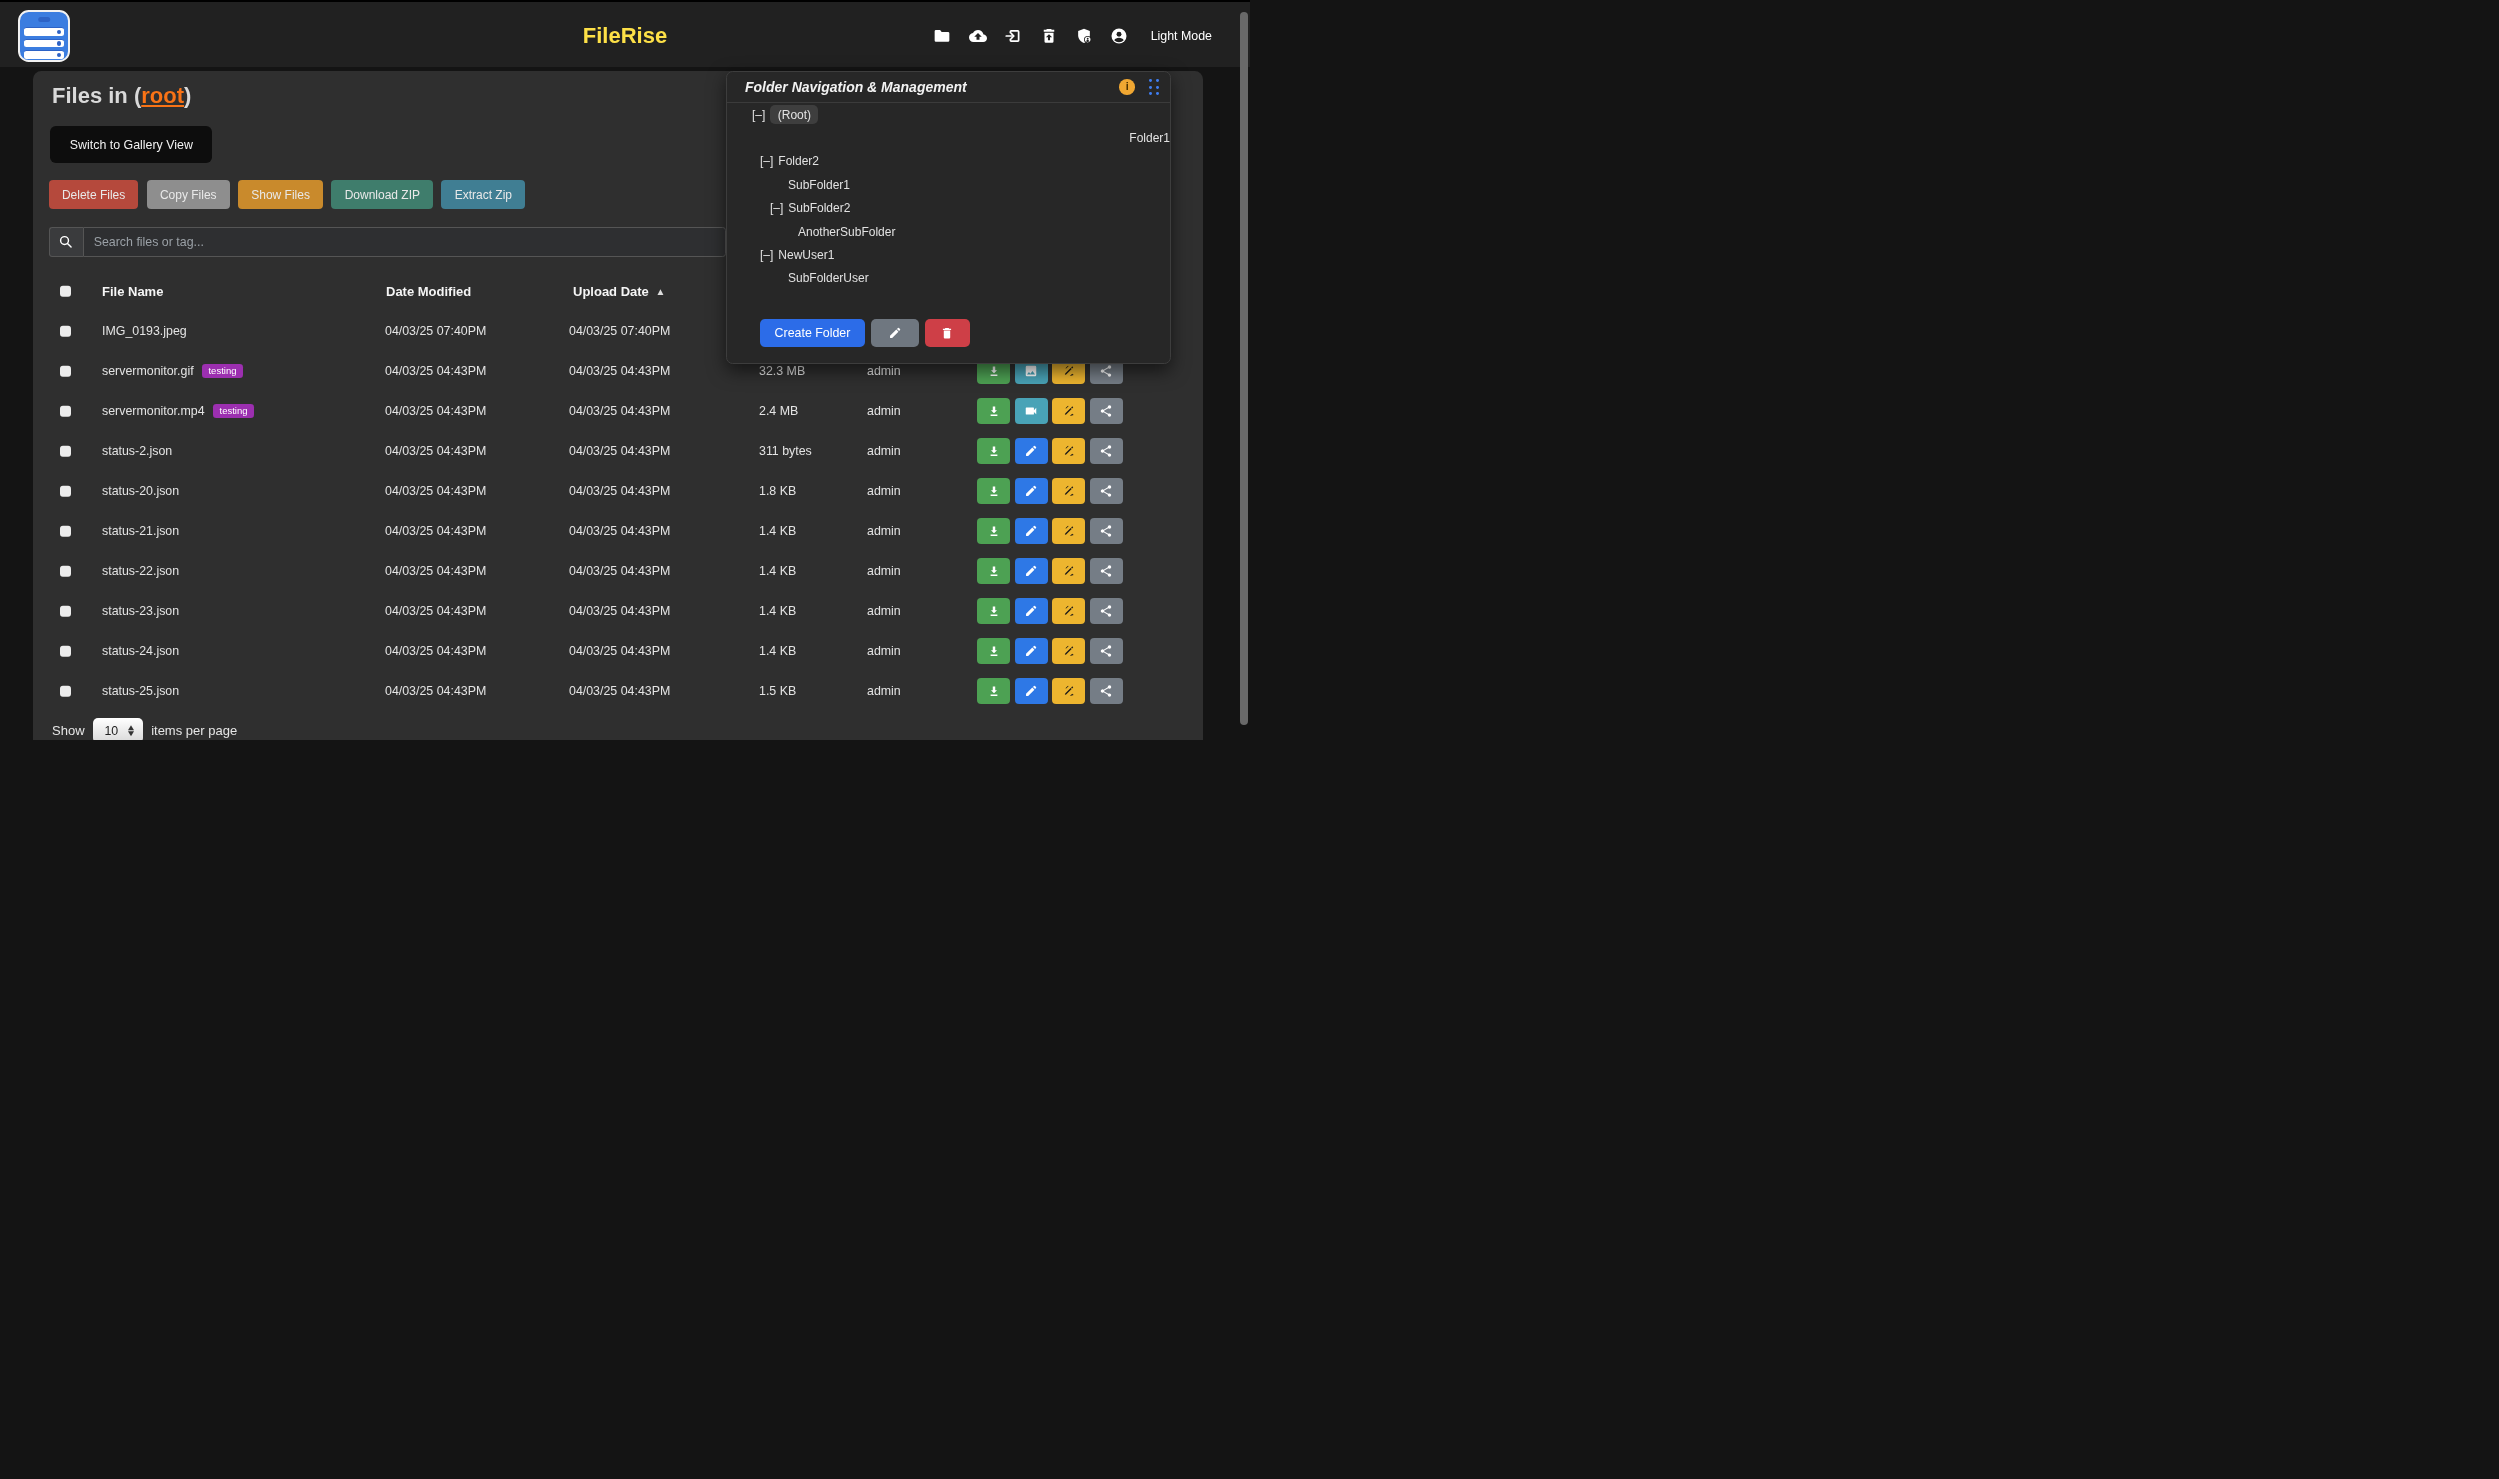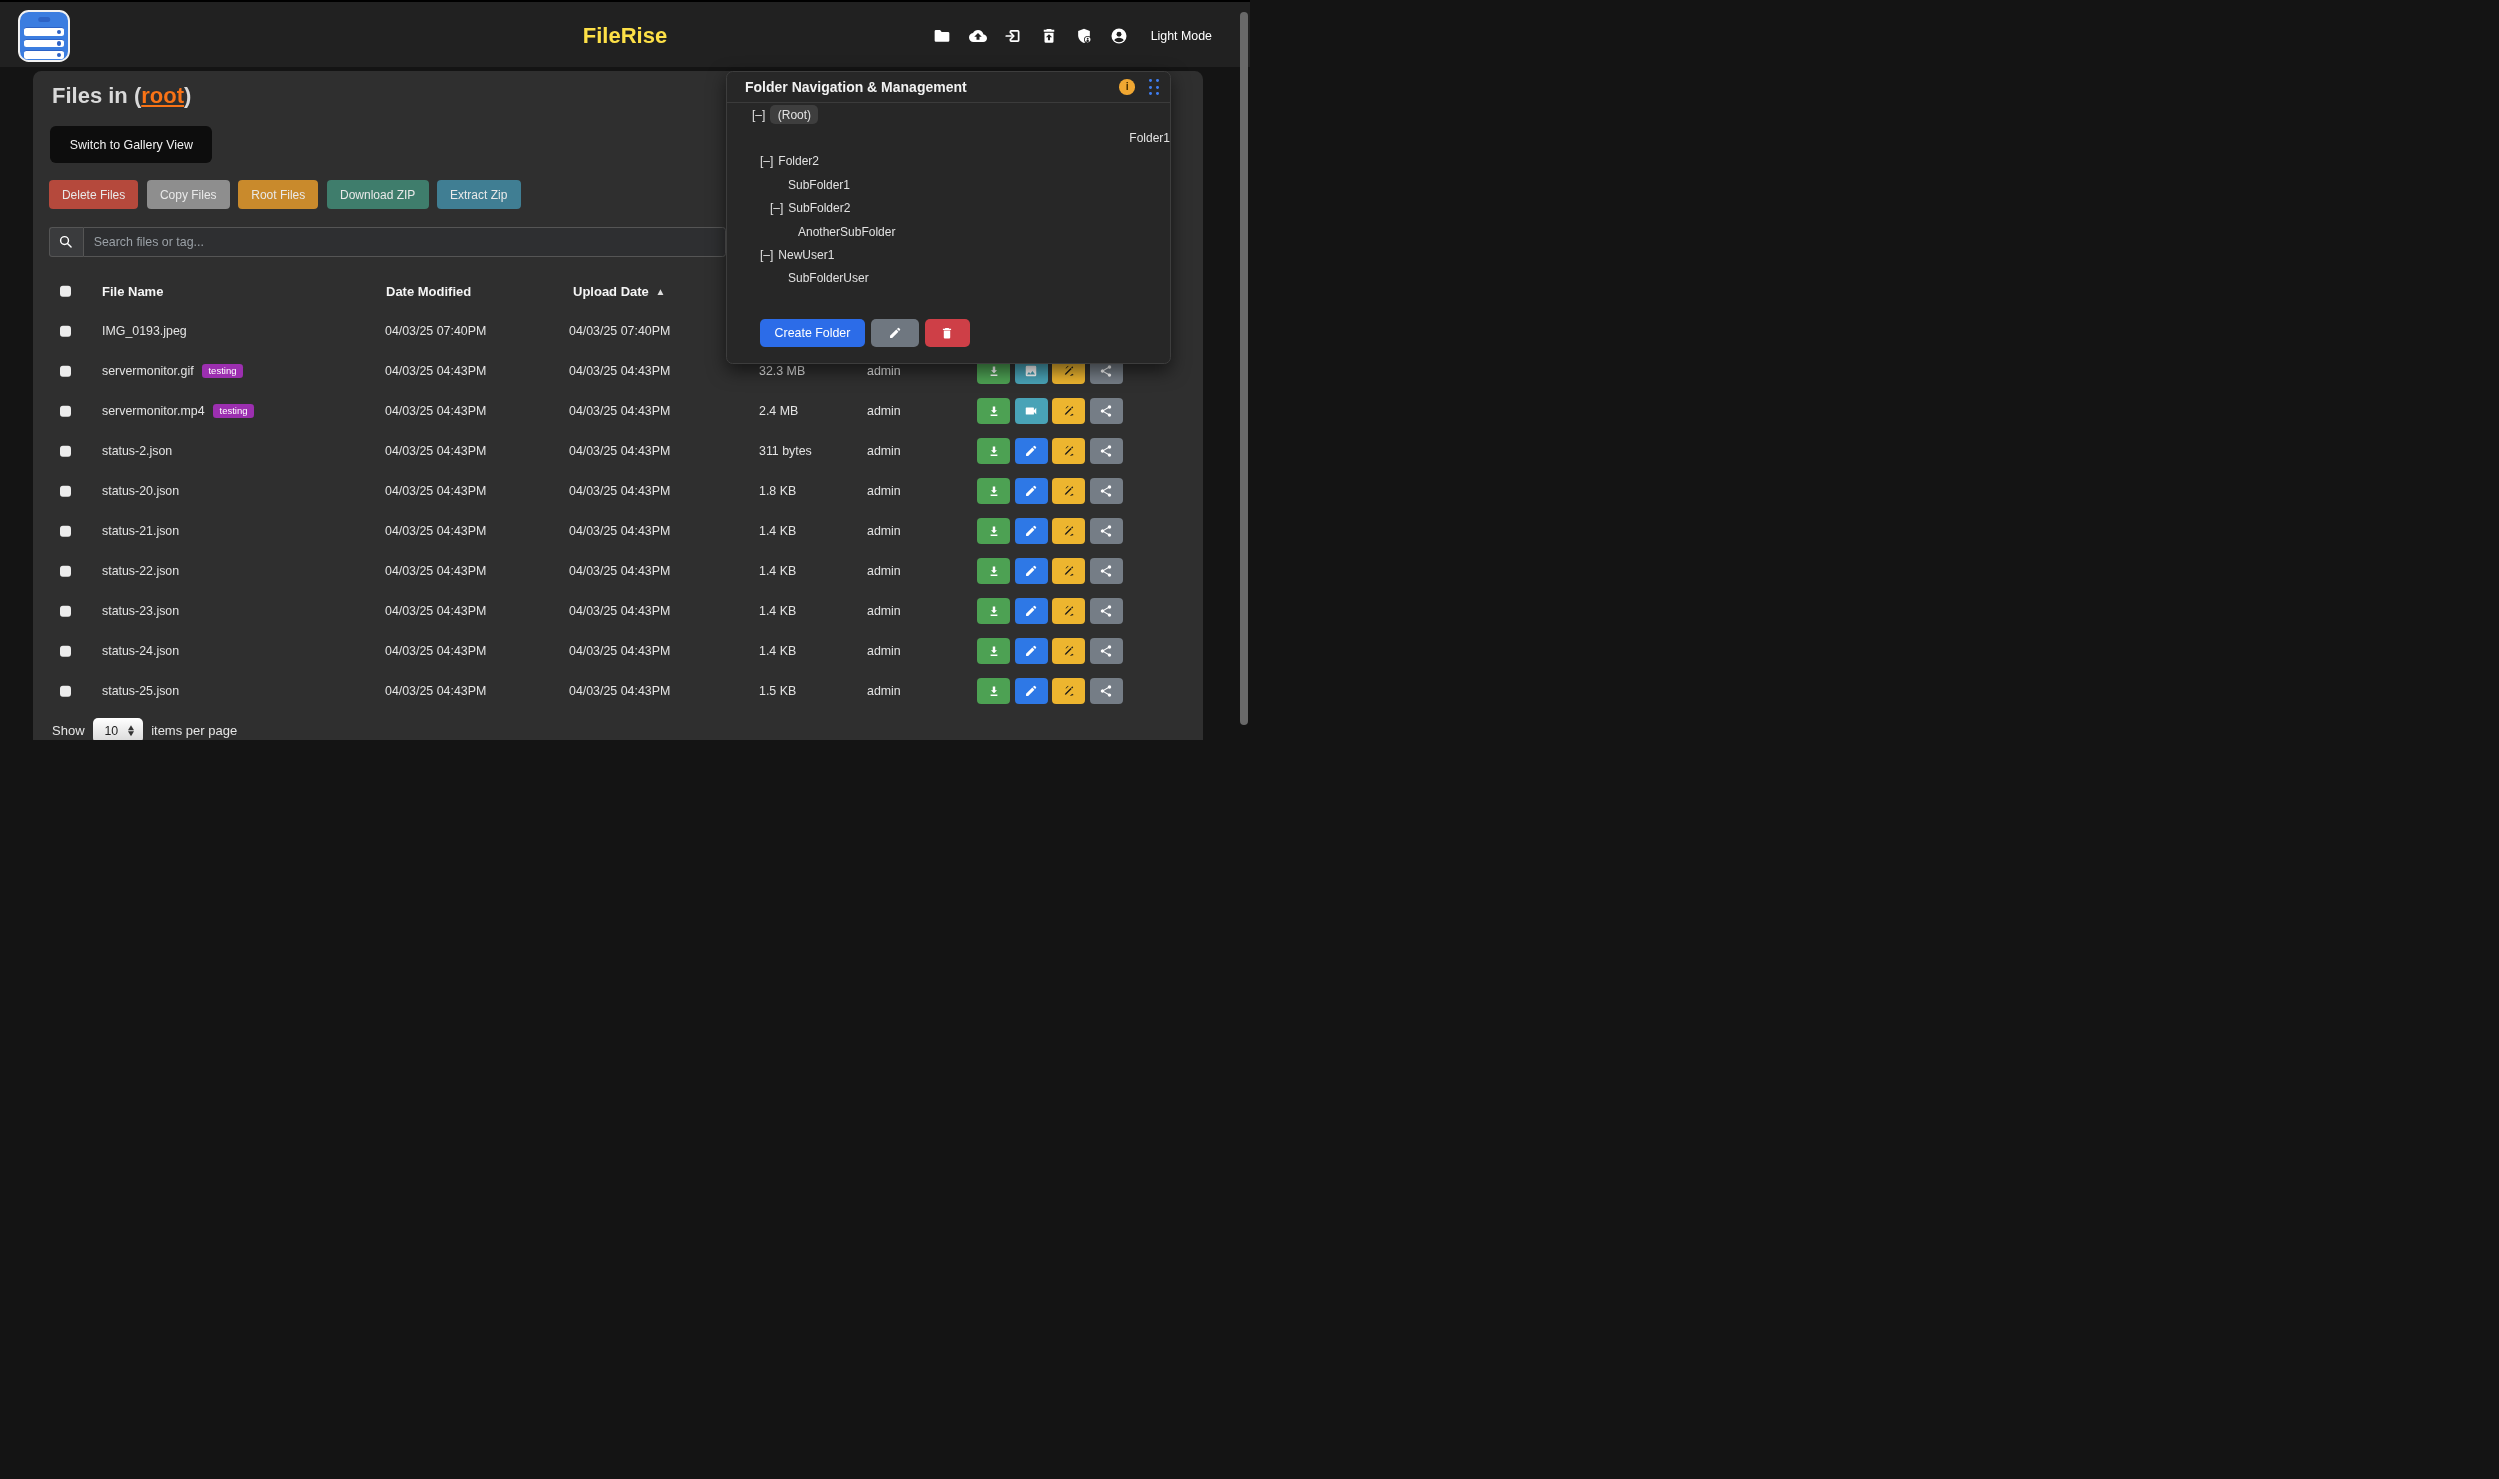--- a/index.html
+++ b/index.html
@@ -59,21 +59,21 @@
     color:#222;font-size:12.4px;display:flex;align-items:center;padding-left:11.6px;box-sizing:border-box;cursor:pointer;}
   .updown{position:absolute;right:7.4px;top:50%;transform:translateY(-50%);width:7.4px;height:11.6px;}
   .updown::before,.updown::after{content:"";position:absolute;left:0;border-left:3.7px solid transparent;border-right:3.7px solid transparent;}
   .updown::before{top:0;border-bottom:5px solid #333;}
   .updown::after{bottom:0;border-top:5px solid #333;}
 
   
   .panel{position:absolute;left:726px;top:71px;width:445px;height:293px;background:#272727;border:0.8px solid #3d3d3d;
     border-radius:6.6px;box-sizing:border-box;box-shadow:0 6.6px 18px rgba(0,0,0,.55);z-index:5;}
   .p-head{position:absolute;left:0;top:0;width:100%;height:31px;border-bottom:0.8px solid #3b3b3b;box-sizing:border-box;}
-  .p-title{position:absolute;left:18px;top:0;line-height:31px;font-size:14px;font-weight:bold;color:#f2f2f2;}
+  .p-title{position:absolute;left:18px;top:0;line-height:31px;font-size:14px;font-weight:bold;color:#f2f2f2;font-style:italic;}
   .info{position:absolute;right:35px;top:7.4px;width:15.7px;height:15.7px;border-radius:50%;background:#f0a732;color:#4a3000;
     font-size:10.7px;font-weight:bold;text-align:center;line-height:15.7px;cursor:pointer;}
   .grip{position:absolute;right:10px;top:7.4px;width:10.7px;height:16.5px;display:grid;grid-template-columns:1fr 1fr;
     grid-template-rows:1fr 1fr 1fr;gap:2.5px;cursor:grab;}
   .grip i{width:2.9px;height:2.9px;border-radius:50%;background:#3f7ef2;}
   .tree{position:absolute;left:0;top:31px;width:100%;}
   .titem{position:relative;height:23.4px;display:flex;align-items:center;font-size:12px;color:#e2e2e2;cursor:pointer;box-sizing:border-box;}
   .tprefix{margin-right:5px;color:#e2e2e2;}
   .chip{background:#3e3e3e;border-radius:5px;padding:2.5px 7.4px;}
   .p-actions{position:absolute;left:33px;top:247px;display:flex;gap:5.8px;}
@@ -145,21 +145,21 @@
   <div class="sbthumb"></div>
 
   <main class="card">
     <h2 class="heading"><span>Files in (</span><a>root</a><span>)</span></h2>
 
     <button class="gallery-btn">Switch to Gallery View</button>
 
     <div class="toolbar" id="toolbar">
         <button class="tbtn" style="background: rgb(181, 73, 60);">Delete Files</button>
         <button class="tbtn" style="background: rgb(142, 142, 142);">Copy Files</button>
-        <button class="tbtn" style="background: rgb(201, 138, 44);">Root Files</button>
+        <button class="tbtn" style="background: rgb(201, 138, 44);">Show Files</button>
         <button class="tbtn" style="background: rgb(63, 125, 108);">Download ZIP</button>
         <button class="tbtn" style="background: rgb(64, 126, 147);">Extract Zip</button>
       </div>
 
     <div class="searchbar">
       <span class="s-iconbox">
         <svg viewBox="0 0 24 24" fill="none" stroke="#fff" stroke-width="2.2">
             <circle cx="10" cy="10" r="6"></circle>
             <path d="M14.5 14.5L20 20" stroke-linecap="round"></path>
           </svg>

